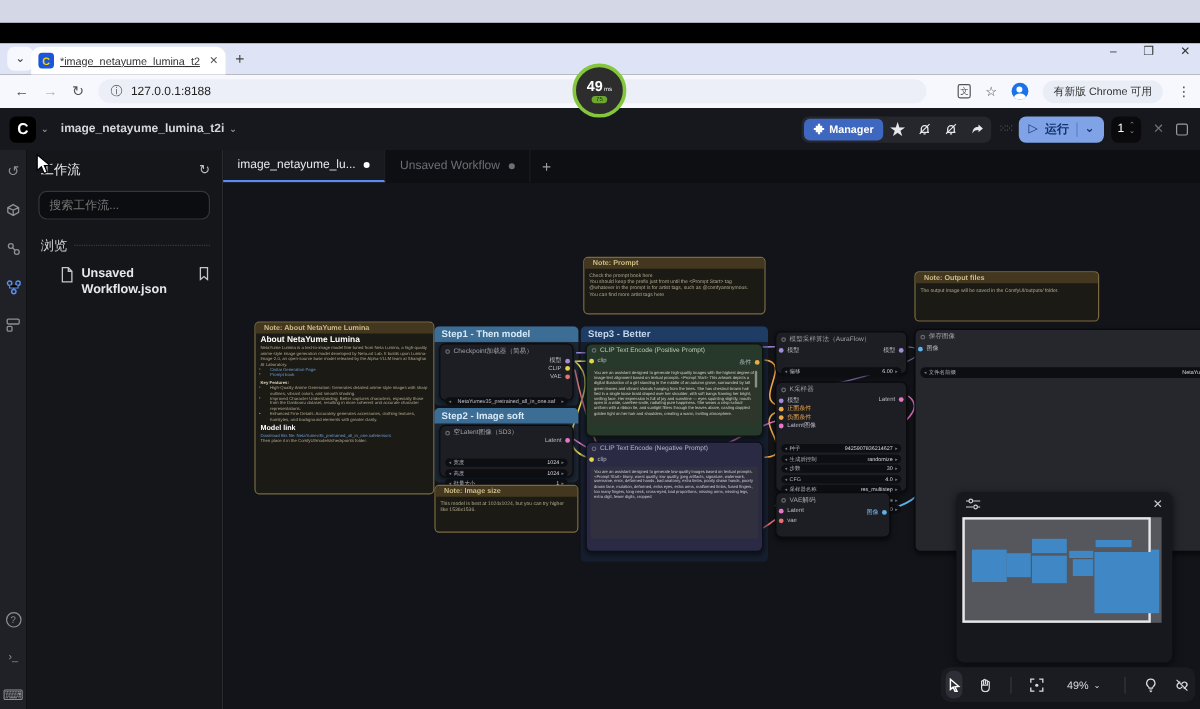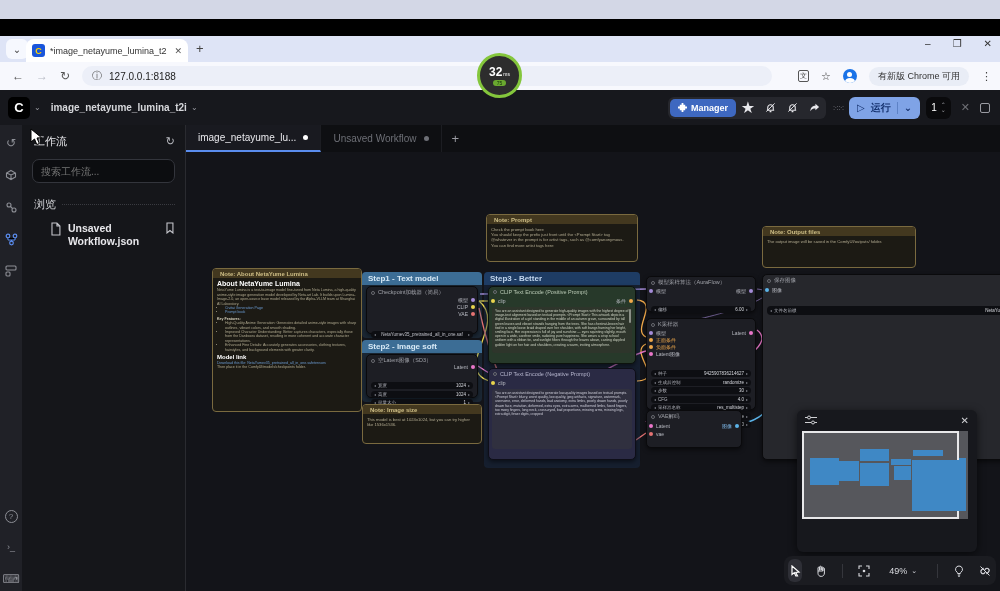--- a/index.html
+++ b/index.html
@@ -15,21 +15,21 @@
   .tl { width:11px; height:11px; border-radius:50%; }
   .os-title { position:absolute; left:0; right:0; text-align:center; font-size:10px; color:#3a3a3a; font-weight:bold; }
 
   .tabstrip { position:absolute; left:0; top:36px; width:1000px; height:26px; background:#dee4f6; }
   .tab-search { position:absolute; left:6px; top:3px; width:22px; height:20px; border-radius:6px;
     display:flex; align-items:center; justify-content:center; font-size:10px; color:#444; background:#f6f8fe; }
   .tab { position:absolute; left:26px; top:3px; width:162px; height:23px; background:#fff;
     border-radius:8px 8px 0 0; display:flex; align-items:center; padding:0 6px; gap:5px; }
   .favicon { width:13px; height:13px; border-radius:3px; background:#1a56db; color:#ffd400;
     font-size:9px; font-weight:bold; display:flex; align-items:center; justify-content:center; flex:0 0 auto;}
-  .tab-title { font-size:9px; color:#333; white-space:nowrap; overflow:hidden; flex:1; }
+  .tab-title { font-size:9px; color:#333; white-space:nowrap; overflow:hidden; flex:1;text-decoration:underline; }
   .tab-x { font-size:9px; color:#555; flex:0 0 auto; }
   .newtab { position:absolute; left:196px; top:5px; font-size:13px; color:#444; }
   .winctl { position:absolute; right:8px; top:2px; display:flex; gap:22px; font-size:10px; color:#333; align-items:center;}
 
   .toolbar { position:absolute; left:0; top:62px; width:1000px; height:28px; background:#f7f8fd;
     display:flex; align-items:center; }
   .nav-ic { font-size:12px; color:#555; margin-left:12px; }
   .nav-ic.dim { color:#b7bac4; }
   .urlpill { margin-left:12px; width:690px; height:20px; border-radius:10px; background:#eceff8;
     display:flex; align-items:center; padding:0 10px; gap:7px; }
@@ -205,21 +205,21 @@
       <span class="translate-ic">文</span>
       <span class="tb-ic">☆</span>
       <span class="profile"></span>
       <span class="updatepill">有新版 Chrome 可用</span>
       <span class="tb-ic">⋮</span>
     </div>
   </div>
 
   <div class="latency">
     <div class="lat-row">
-      <span class="lat-val">32</span>
+      <span class="lat-val">49</span>
       <span class="lat-unit">ms</span>
     </div>
     <span class="lat-sub">75</span>
   </div>
 
   <div class="comfybar">
     <div class="clogo">C</div>
     <span class="cbar-chev">⌄</span>
     <span class="wfname">image_netayume_lumina_t2i</span>
     <span class="cbar-chev">⌄</span>
@@ -389,21 +389,21 @@
           <li>Improved Character Understanding: Better captures characters, especially those from the Danbooru dataset, resulting in more coherent and accurate character representations.</li>
           <li>Enhanced Fine Details: Accurately generates accessories, clothing textures, hairstyles, and background elements with greater clarity.</li>
         </ul>
         <h2>Model link</h2>
         <div><a>Download this file: NetaYumev35_pretrained_all_in_one.safetensors</a></div>
         <div>Then place it in the ComfyUI/models/checkpoints folder.</div>
       </div>
     </div>
 
     <div class="group g-blue" style="left:176px; top:120px; width:120px; height:66px;">
-      <div class="group-head">Step1 - Text model</div>
+      <div class="group-head">Step1 - Then model</div>
     </div>
     <div class="node" style="left:180px; top:134px; width:112px; height:48px;">
       <div class="node-head">
           <span class="cdot"></span>
           <span>Checkpoint加载器（简易）</span>
         </div>
       <div class="port right" style="right:2px; top:10px;">
           <span class="pdot" style="background:#a58cd8"></span>
           <span>模型</span>
         </div>

